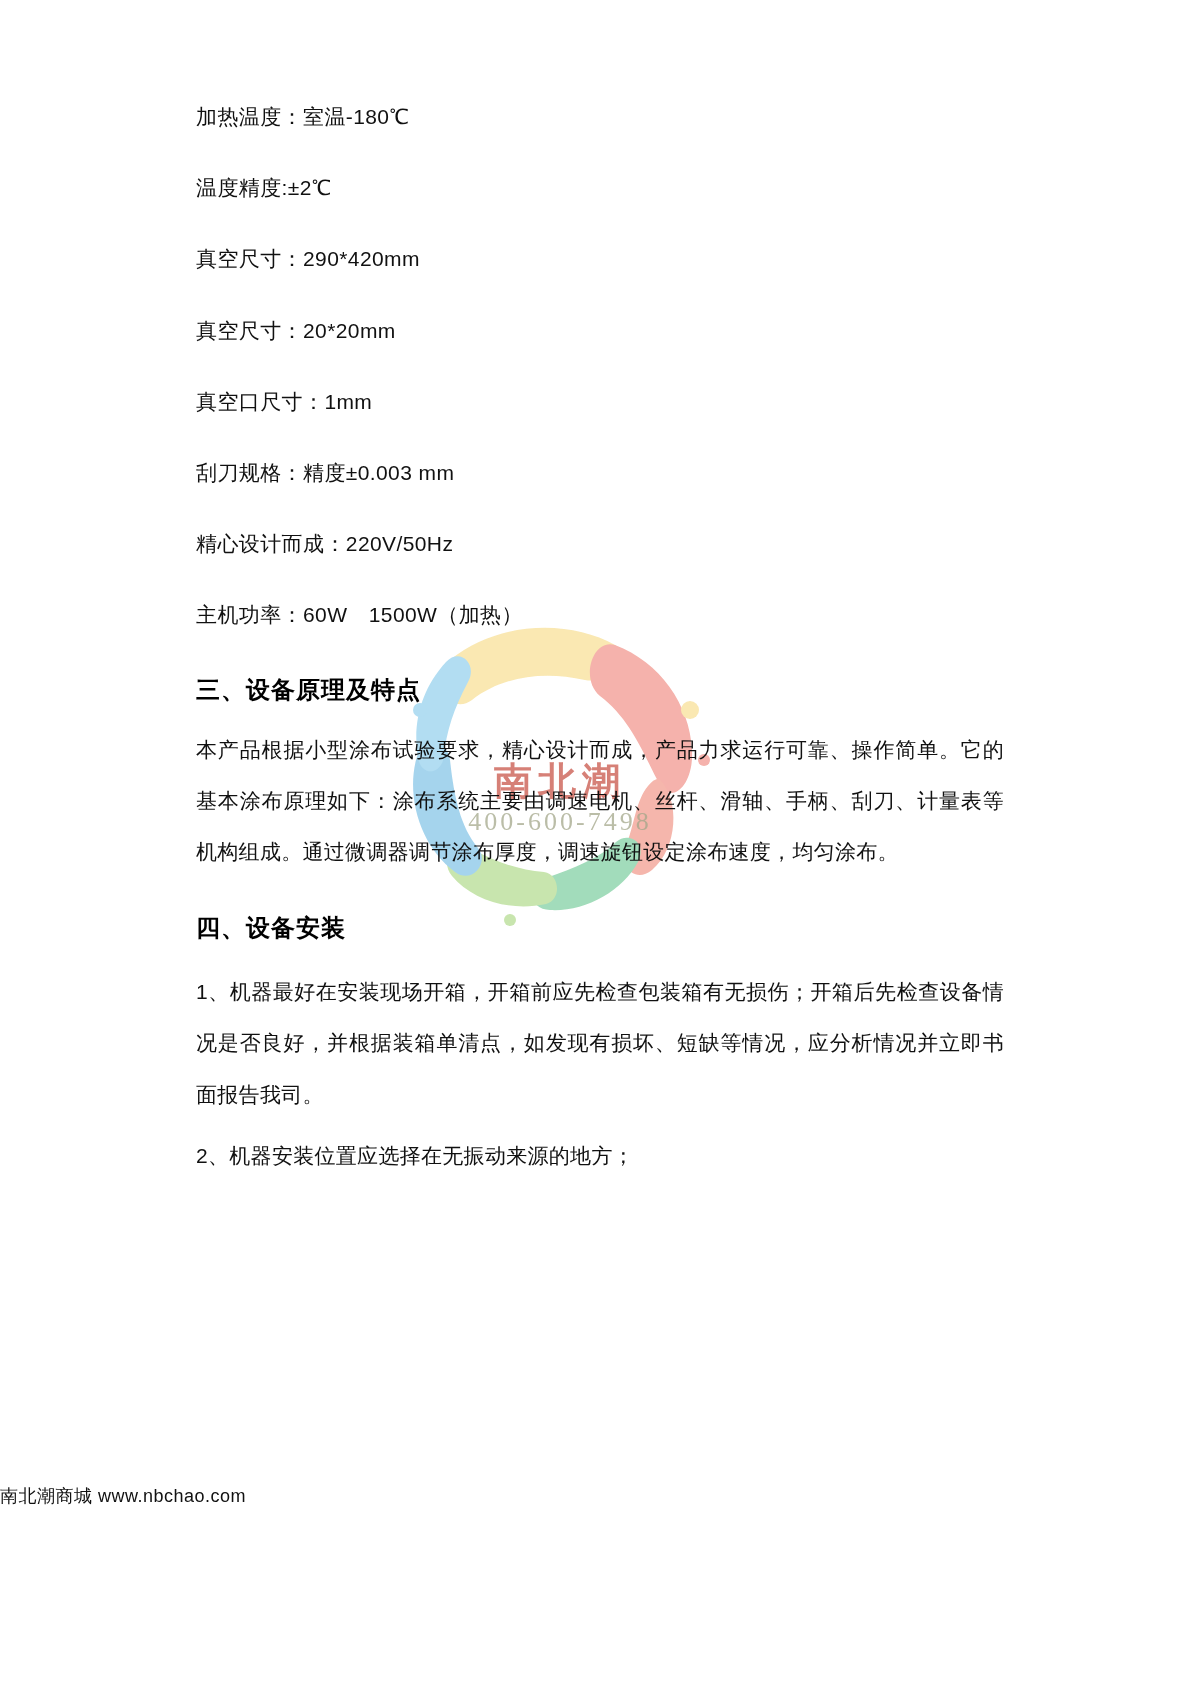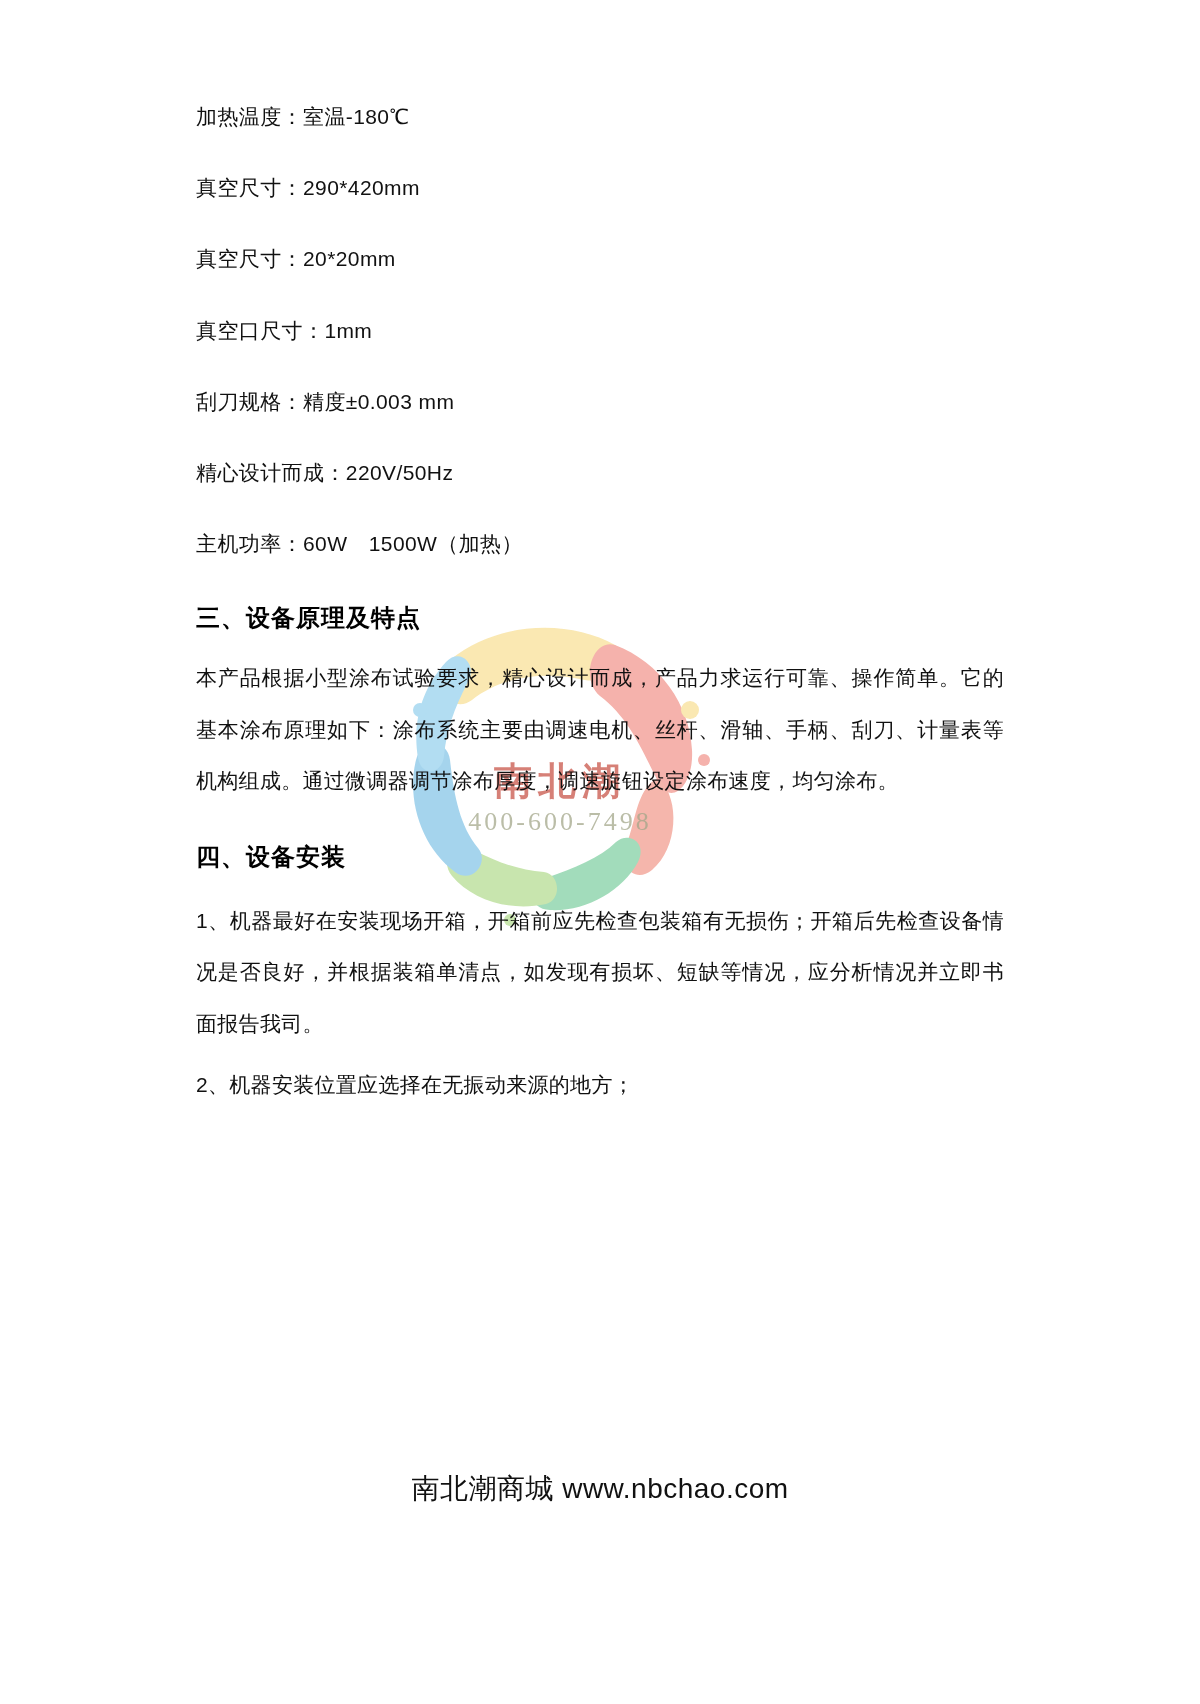--- a/index.html
+++ b/index.html
@@ -96,22 +96,22 @@
 
   p.body-para.gap {
     margin-bottom: 18px;
   }
 
   .footer {
     position: absolute;
     left: 0;
     right: 0;
     bottom: 196px;
-    text-align: center;
-    font-size: 28px;
+    text-align: left;
+    font-size: 18px;
     color: #111;
     letter-spacing: 0.5px;
     z-index: 2;
   }
   .footer .site {
     font-family: "Liberation Sans", sans-serif;
   }
 </style>
 </head>
 <body>
@@ -144,20 +144,21 @@
     </svg>
     <div class="wm-text" style="top:156px;">
       <div class="wm-cn">南北潮</div>
       <div class="wm-phone">400-600-7498</div>
     </div>
   </div>
 
   <div class="content">
 
     <p class="spec-line">加热温度：室温-180℃</p>
+    <p class="spec-line">温度精度:±2℃</p>
     <p class="spec-line">真空尺寸：290*420mm</p>
     <p class="spec-line">真空尺寸：20*20mm</p>
     <p class="spec-line">真空口尺寸：1mm</p>
     <p class="spec-line">刮刀规格：精度±0.003 mm</p>
     <p class="spec-line">精心设计而成：220V/50Hz</p>
     <p class="spec-line">主机功率：60W　1500W（加热）</p>
 
     <h2 class="section-title">三、设备原理及特点</h2>
     <p class="body-para gap">本产品根据小型涂布试验要求，精心设计而成，产品力求运行可靠、操作简单。它的基本涂布原理如下：涂布系统主要由调速电机、丝杆、滑轴、手柄、刮刀、计量表等机构组成。通过微调器调节涂布厚度，调速旋钮设定涂布速度，均匀涂布。</p>
 

